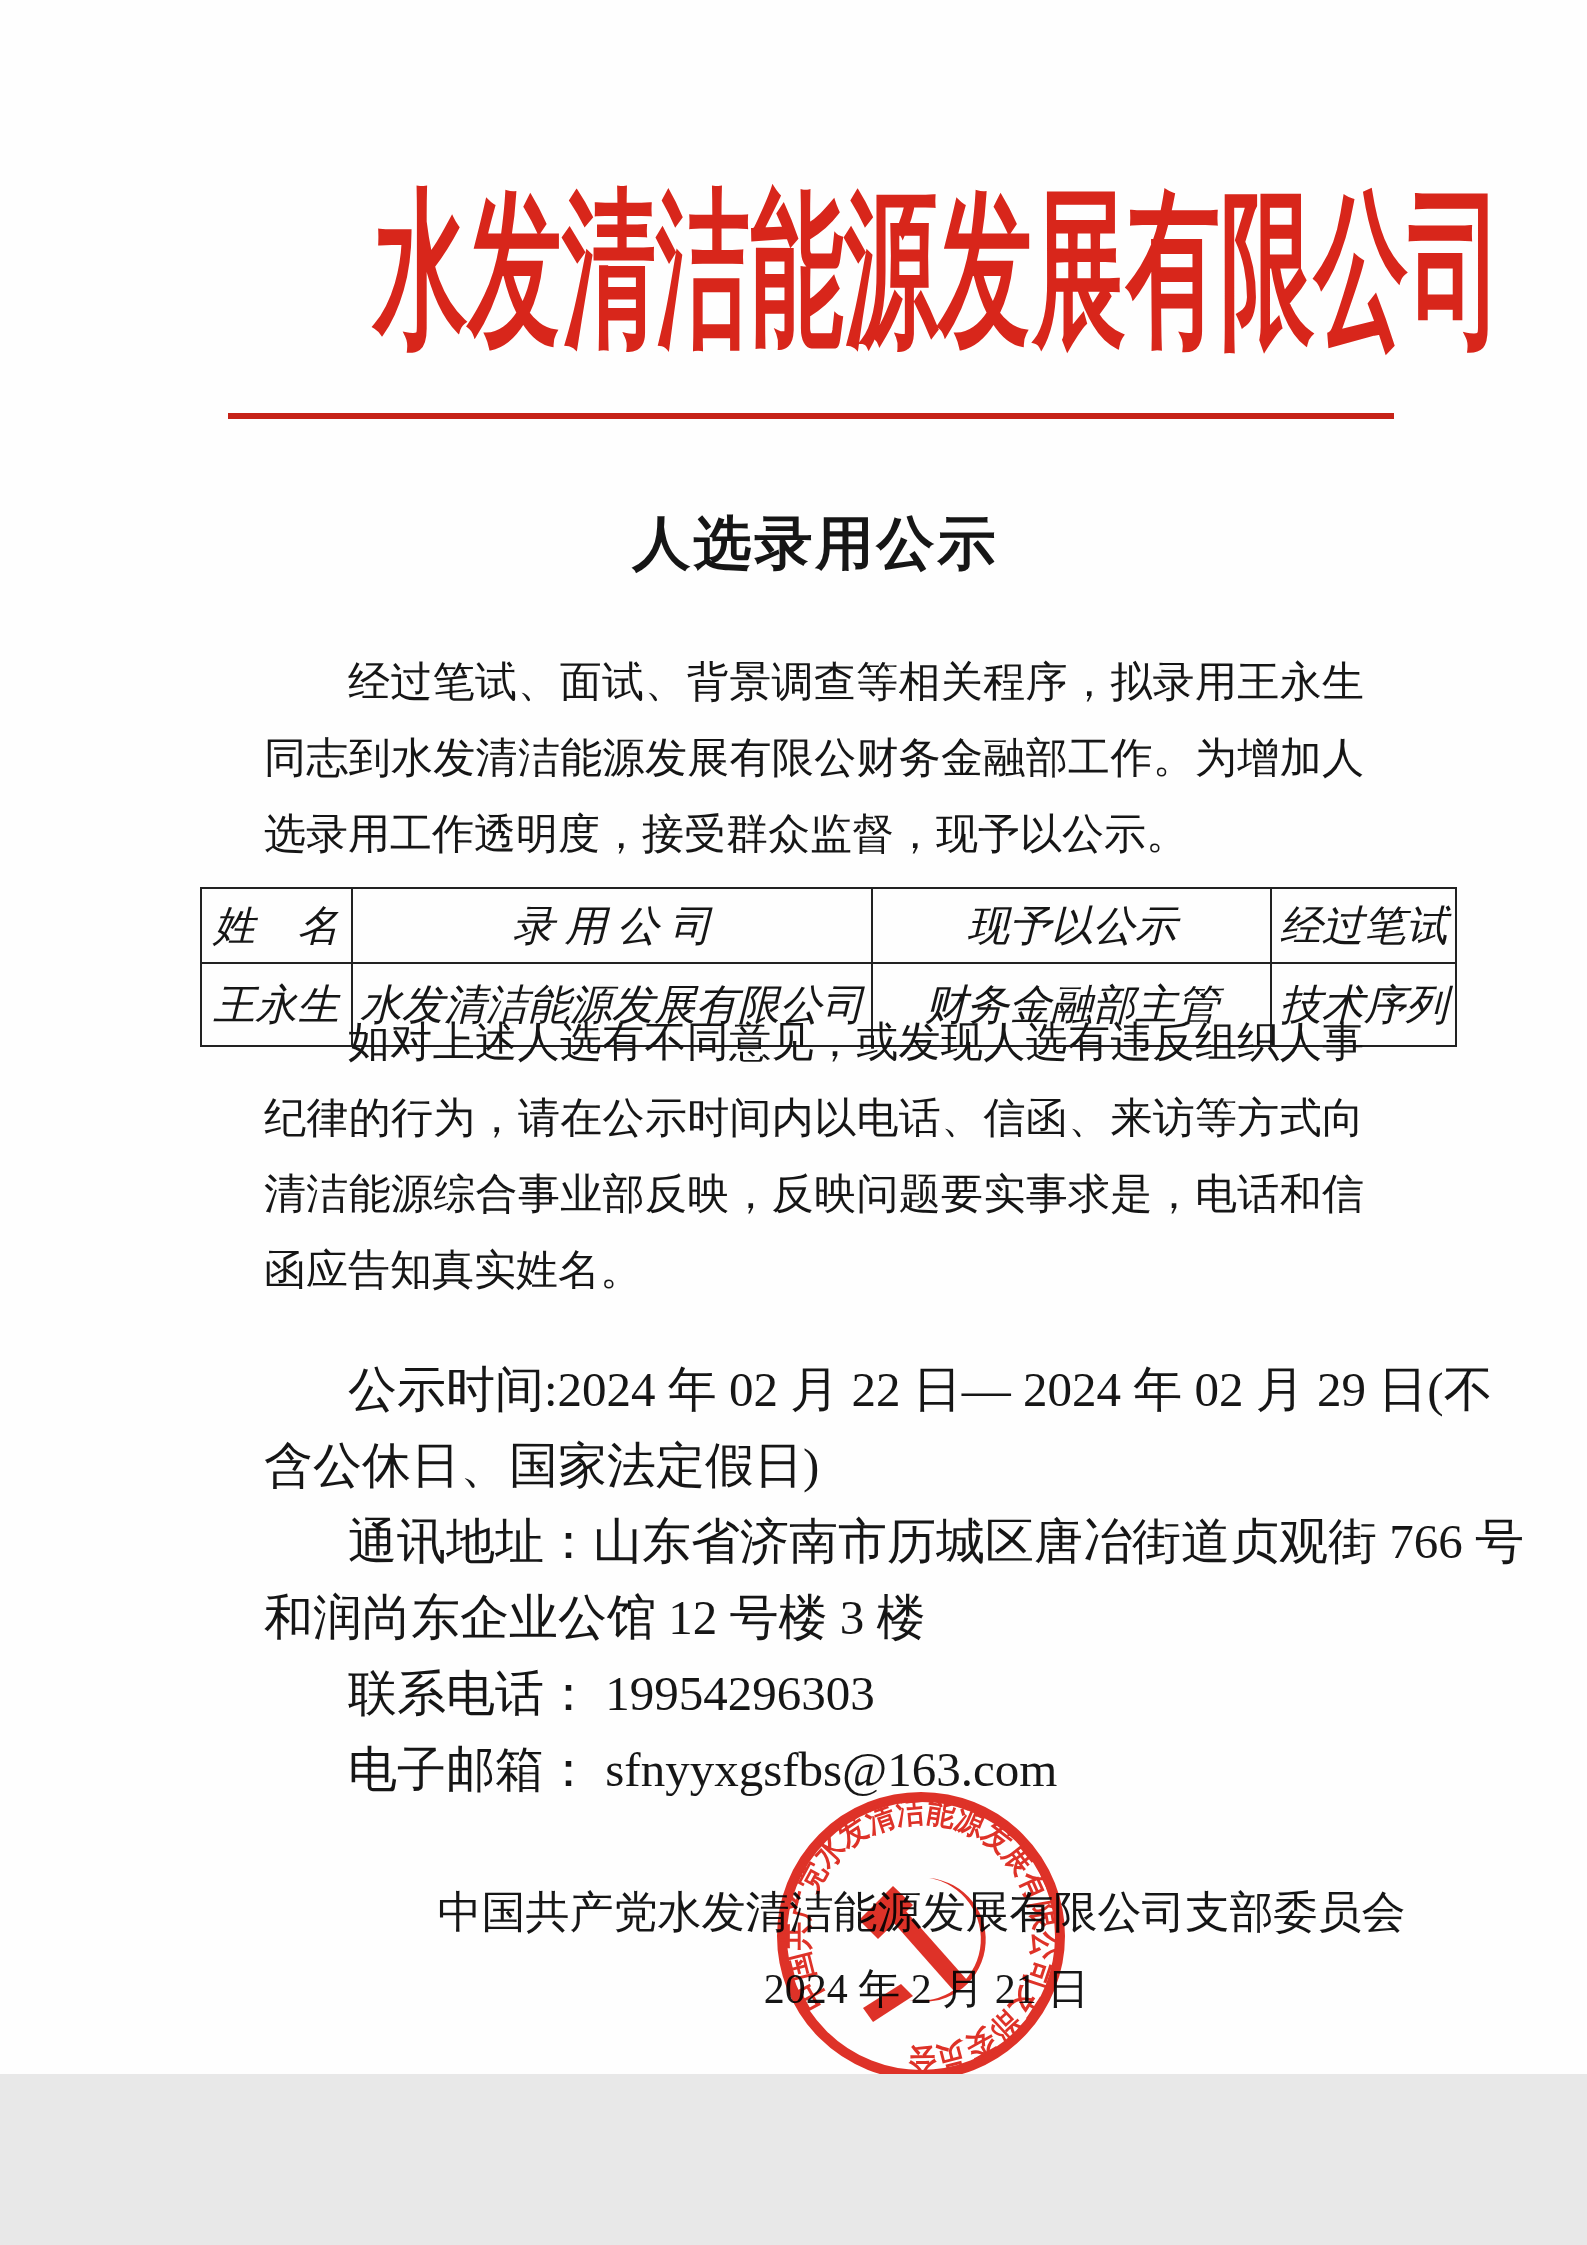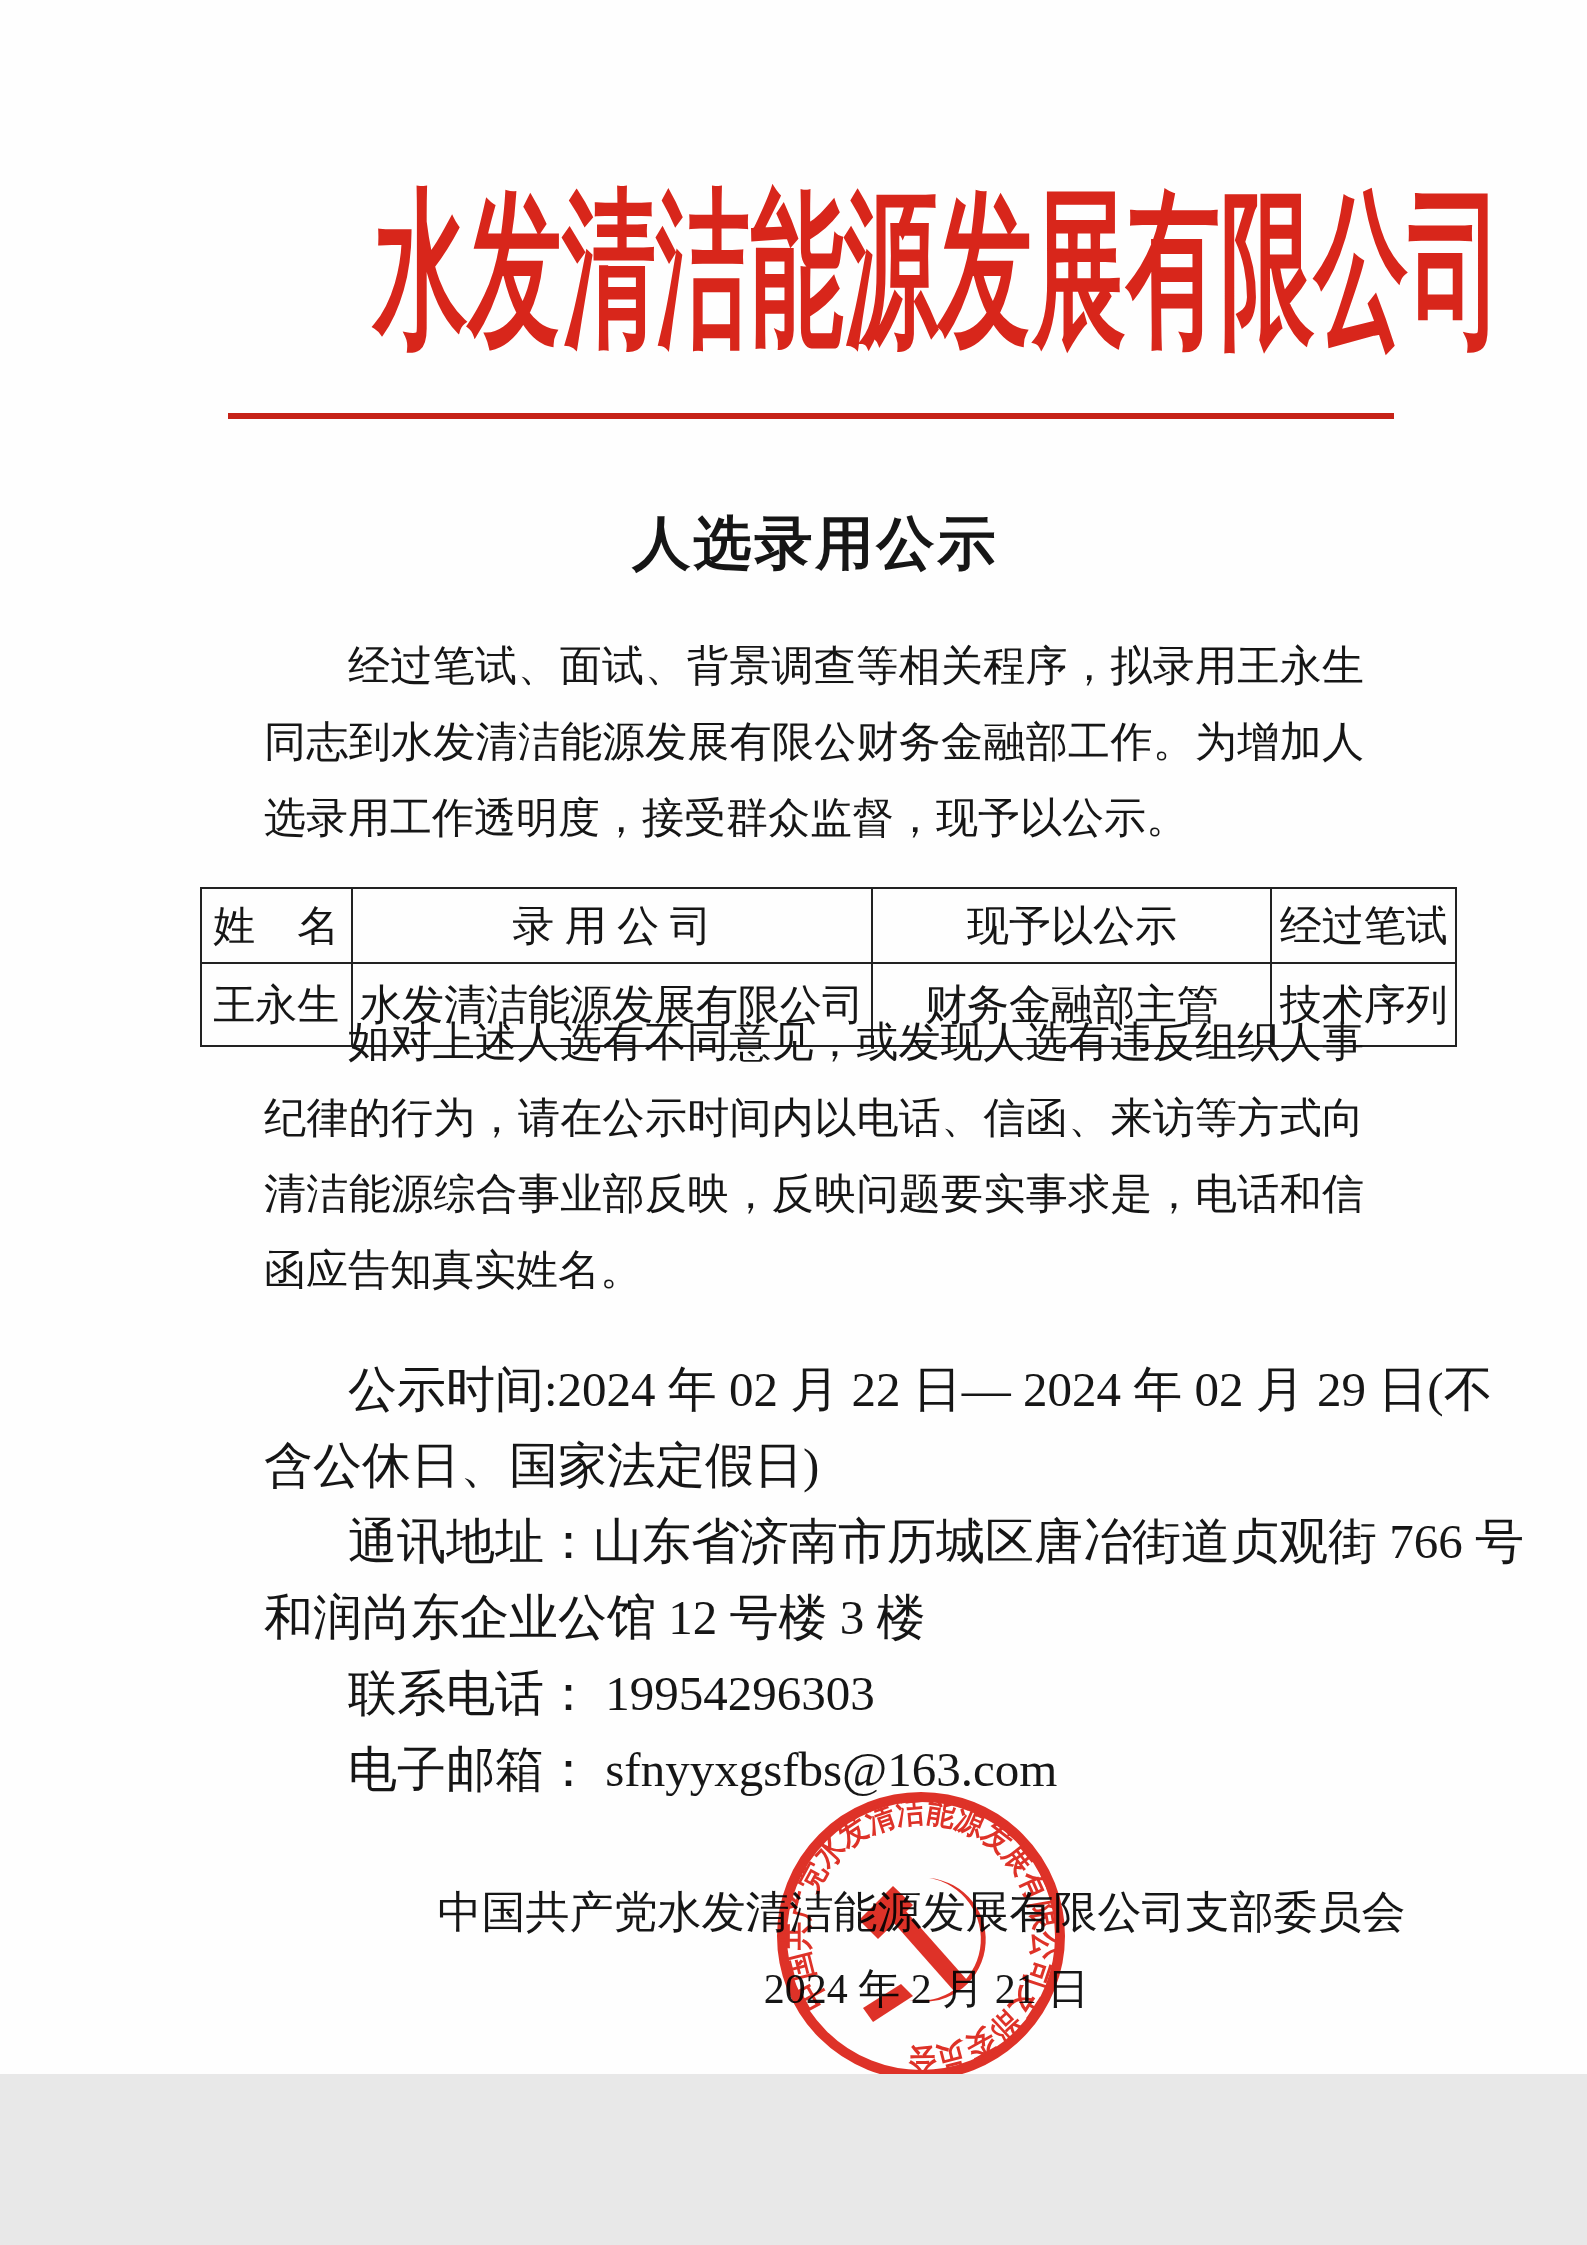--- a/index.html
+++ b/index.html
@@ -29,29 +29,29 @@
   .doc-title{
     position:absolute;top:511px;left:0;width:100%;margin:0;
     text-align:center;font-size:58px;font-weight:bold;line-height:66px;
     letter-spacing:3px;transform:translateX(22px);
   }
   .para{
     position:absolute;left:264px;width:1100px;margin:0;
     font-size:42px;line-height:76px;text-align:justify;
     text-indent:84px;word-break:break-all;
   }
-  .para.intro{top:628px;}
+  .para.intro{top:644px;}
   .para.objection{top:1004px;}
   table.tbl{
     position:absolute;top:887px;left:200px;width:1257px;
     border-collapse:collapse;table-layout:fixed;font-size:42px;
   }
   .tbl th,.tbl td{
     border:2px solid #222;text-align:center;vertical-align:middle;
-    font-weight:normal;padding:0;overflow:hidden;white-space:nowrap;
+    font-weight:normal;padding:0;overflow:hidden;white-space:nowrap;font-style:italic;
   }
   .tbl thead tr{height:75px;}
   .tbl tbody tr{height:83px;}
   .info{
     position:absolute;left:264px;top:1352px;width:1260px;
     font-size:49px;line-height:76px;white-space:nowrap;
   }
   .info .indent{text-indent:84px;}
   .closing{
     position:absolute;top:1875px;left:0;width:100%;

